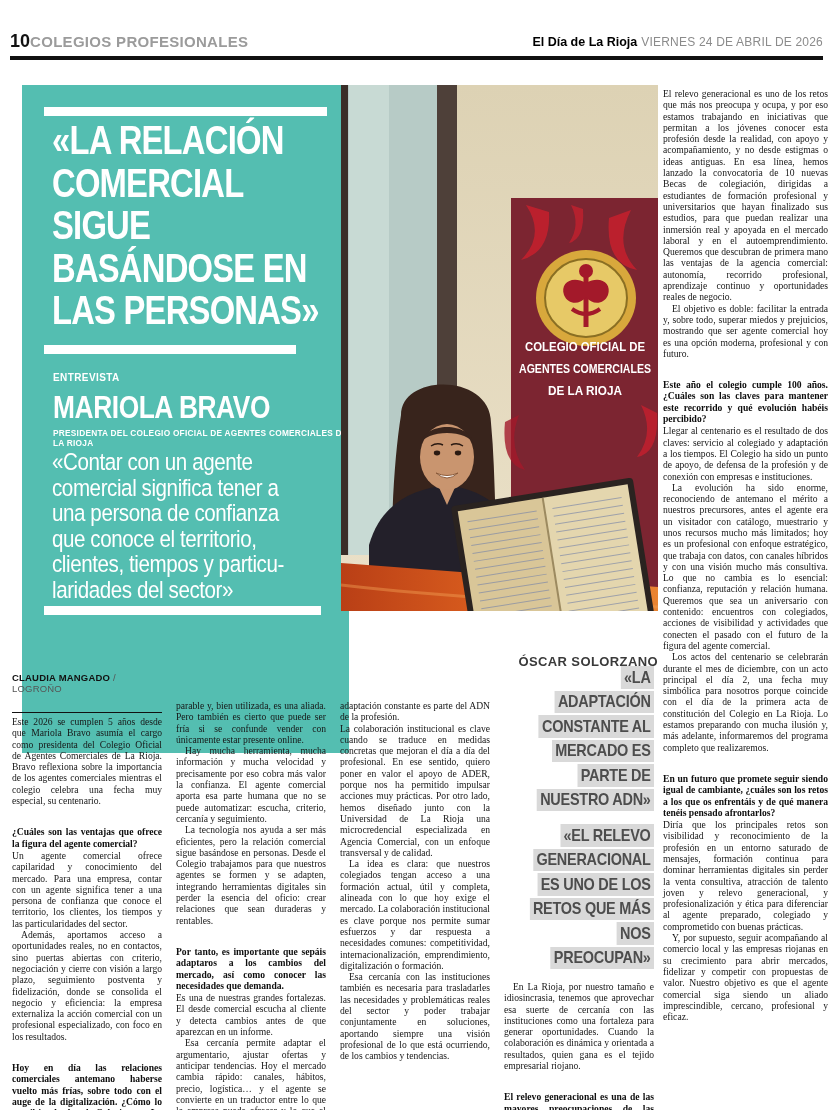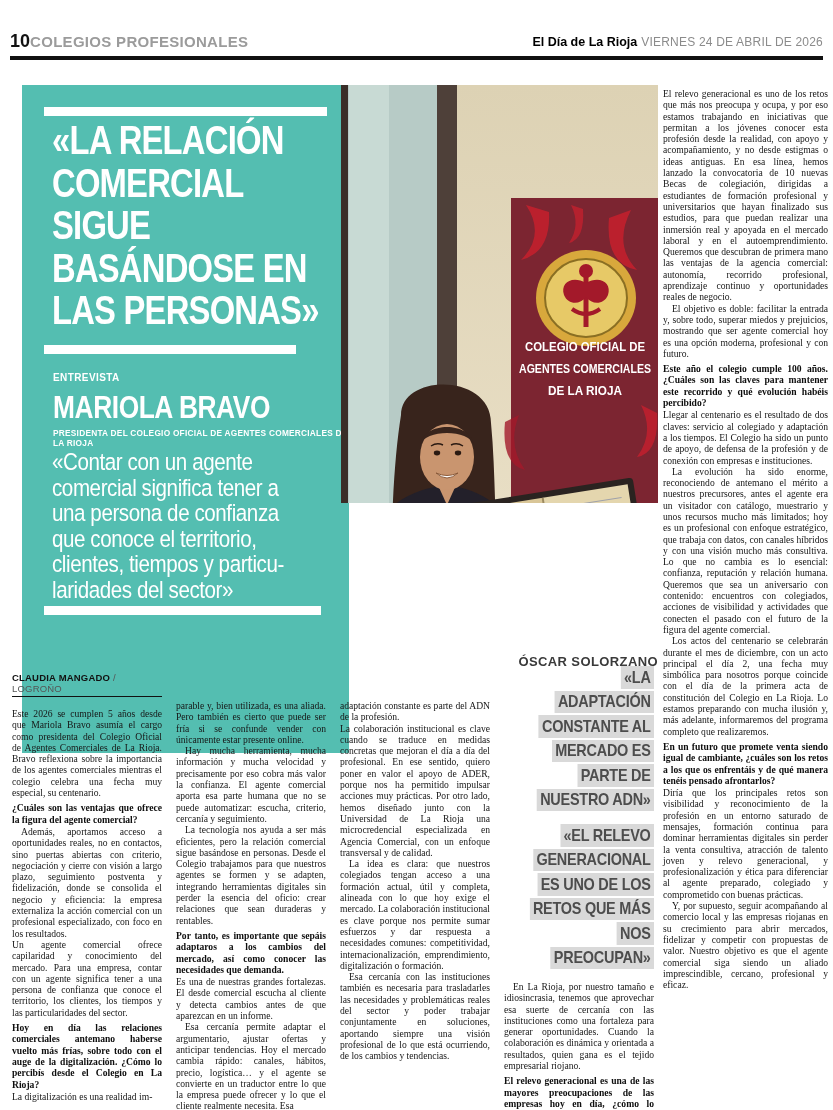--- a/index.html
+++ b/index.html
@@ -30,38 +30,38 @@
   .intname{position:absolute;left:31px;top:305px;width:340px;
     font-family:"Liberation Sans",sans-serif;font-weight:bold;font-size:31px;color:#fff;
     letter-spacing:-.5px;transform:scaleX(.85);transform-origin:0 0;}
   .introle{position:absolute;left:31px;top:343px;width:300px;
     font-family:"Liberation Sans",sans-serif;font-weight:bold;font-size:8.3px;color:#fff;letter-spacing:.25px;}
   .subquote{position:absolute;left:30px;top:364px;width:365px;
     font-family:"Liberation Sans",sans-serif;font-size:24.5px;line-height:25.5px;color:#fff;
     letter-spacing:-.5px;transform:scaleX(.84);transform-origin:0 0;}
 
   
-  .photo{position:absolute;left:341px;top:85px;width:317px;height:418px;overflow:hidden;background:#a3a3a3;}
+  .photo{position:absolute;left:341px;top:85px;width:317px;height:526px;overflow:hidden;background:#a3a3a3;}
   .credit{position:absolute;left:341px;top:654px;width:317px;text-align:right;
     font-family:"Liberation Sans",sans-serif;font-weight:bold;font-size:13px;color:#3a3a3a;letter-spacing:.4px;}
   .banner-text{fill:#fff;font-family:"Liberation Sans",sans-serif;font-weight:bold;}
 
   
   .col{position:absolute;width:150px;}
   #col1{left:12px;top:672px;}
   #col2{left:176px;top:700px;}
   #col3{left:340px;top:700px;}
   #col4{left:504px;top:666px;}
   #col5{left:663px;top:88px;width:165px;}
   .byline{font-family:"Liberation Sans",sans-serif;font-size:9.5px;font-weight:bold;color:#111;
-    letter-spacing:.2px;padding-bottom:2px;border-bottom:1.5px solid #111;margin-bottom:11px;}
+    letter-spacing:.2px;padding-bottom:18px;border-bottom:1.5px solid #111;margin-bottom:3px;}
   .byline .place{color:#555;font-weight:normal;}
   .bp{font-size:9.6px;line-height:11.3px;text-align:justify;margin:0;color:#161616;}
   .bp.ind{text-indent:9px;}
-  .bp.q{font-family:"Liberation Serif",serif;font-weight:bold;margin-top:4px;margin-bottom:1px;color:#0e0e0e;}
+  .bp.q{font-family:"Liberation Serif",serif;font-weight:bold;margin-top:20px;margin-bottom:1px;color:#0e0e0e;}
 
   
   .pq{width:176px;margin-left:-26px;text-align:right;transform:scaleX(.85);transform-origin:100% 0;}
   .pq .pql{margin:0 0 2px 0;}
   .pq .pql span{display:inline-block;background:#d9d9d9;color:#4d4d4d;
     font-family:"Liberation Sans",sans-serif;font-weight:bold;font-size:17px;letter-spacing:-.3px;
     padding:1.5px 4px 1px 4px;}
   .pq2{margin-top:13px;}
   .pq-spacer{height:10px;}
 </style>
@@ -171,22 +171,22 @@
       </g>
     </g>
   </svg>
 </div>
 <div class="credit">ÓSCAR SOLORZANO</div>
 
 <div class="col" id="col1">
   <div class="byline"><span>CLAUDIA MANGADO</span><span class="place"> / LOGROÑO</span></div>
   <p class="bp">Este 2026 se cumplen 5 años desde que Mariola Bravo asumía el cargo como presidenta del Colegio Oficial de Agentes Comerciales de La Rioja. Bravo reflexiona sobre la importancia de los agentes comerciales mientras el colegio celebra una fecha muy especial, su centenario.</p>
   <p class="bp q">¿Cuáles son las ventajas que ofrece la figura del agente comercial?</p>
+  <p class="bp">Un agente comercial ofrece capilaridad y conocimiento del mercado. Para una empresa, contar con un agente significa tener a una persona de confianza que conoce el territorio, los clientes, los tiempos y las particularidades del sector.</p>
   <p class="bp ind">Además, aportamos acceso a oportunidades reales, no en contactos, sino puertas abiertas con criterio, negociación y cierre con visión a largo plazo, seguimiento postventa y fidelización, donde se consolida el negocio y eficiencia: la empresa externaliza la acción comercial con un profesional especializado, con foco en los resultados.</p>
-  <p class="bp">Un agente comercial ofrece capilaridad y conocimiento del mercado. Para una empresa, contar con un agente significa tener a una persona de confianza que conoce el territorio, los clientes, los tiempos y las particularidades del sector.</p>
   <p class="bp q">Hoy en día las relaciones comerciales antemano haberse vuelto más frías, sobre todo con el auge de la digitalización. ¿Cómo lo percibís desde el Colegio en La Rioja?</p>
   <p class="bp">La digitalización es una realidad im-</p>
 </div>
 
 <div class="col" id="col2">
   <p class="bp">parable y, bien utilizada, es una aliada. Pero también es cierto que puede ser fría si se confunde vender con únicamente estar presente online.</p>
   <p class="bp ind">Hay mucha herramienta, mucha información y mucha velocidad y precisamente por eso cobra más valor la confianza. El agente comercial aporta esa parte humana que no se puede automatizar: escucha, criterio, cercanía y seguimiento.</p>
   <p class="bp ind">La tecnología nos ayuda a ser más eficientes, pero la relación comercial sigue basándose en personas. Desde el Colegio trabajamos para que nuestros agentes se formen y se adapten, integrando herramientas digitales sin perder la esencia del oficio: crear relaciones que sean duraderas y rentables.</p>
   <p class="bp q">Por tanto, es importante que sepáis adaptaros a los cambios del mercado, así como conocer las necesidades que demanda.</p>
   <p class="bp">Es una de nuestras grandes fortalezas. El desde comercial escucha al cliente y detecta cambios antes de que aparezcan en un informe.</p>
@@ -222,16 +222,16 @@
   <p class="bp q">El relevo generacional es una de las mayores preocupaciones de las empresas hoy en día, ¿cómo lo impulsáis desde el colegio este reto?</p>
 </div>
 
 <div class="col" id="col5">
   <p class="bp">El relevo generacional es uno de los retos que más nos preocupa y ocupa, y por eso estamos trabajando en iniciativas que permitan a los jóvenes conocer esta profesión desde la realidad, con apoyo y acompañamiento, y no desde estigmas o ideas antiguas. En esa línea, hemos lanzado la convocatoria de 10 nuevas Becas de colegiación, dirigidas a estudiantes de formación profesional y universitarios que hayan finalizado sus estudios, para que puedan realizar una inmersión real y apoyada en el mercado laboral y en el autoemprendimiento. Queremos que descubran de primera mano las ventajas de la agencia comercial: autonomía, recorrido profesional, aprendizaje continuo y oportunidades reales de negocio.</p>
   <p class="bp ind">El objetivo es doble: facilitar la entrada y, sobre todo, superar miedos y prejuicios, mostrando que ser agente comercial hoy es una opción moderna, profesional y con futuro.</p>
   <p class="bp q">Este año el colegio cumple 100 años. ¿Cuáles son las claves para mantener este recorrido y qué evolución habéis percibido?</p>
   <p class="bp">Llegar al centenario es el resultado de dos claves: servicio al colegiado y adaptación a los tiempos. El Colegio ha sido un punto de apoyo, de defensa de la profesión y de conexión con empresas e instituciones.</p>
   <p class="bp ind">La evolución ha sido enorme, reconociendo de antemano el mérito a nuestros precursores, antes el agente era un visitador con catálogo, muestrario y unos recursos mucho más limitados; hoy es un profesional con enfoque estratégico, que trabaja con datos, con canales híbridos y con una visión mucho más consultiva. Lo que no cambia es lo esencial: confianza, reputación y relación humana. Queremos que sea un aniversario con contenido: encuentros con colegiados, acciones de visibilidad y actividades que conecten el pasado con el futuro de la figura del agente comercial.</p>
   <p class="bp ind">Los actos del centenario se celebrarán durante el mes de diciembre, con un acto principal el día 2, una fecha muy simbólica para nosotros porque coincide con el día de la primera acta de constitución del Colegio en La Rioja. Lo estamos preparando con mucha ilusión y, más adelante, informaremos del programa completo que realizaremos.</p>
-  <p class="bp q">En un futuro que promete venta siendo igual de cambiante, ¿cuáles son los retos a los que os enfrentáis y de qué manera tenéis pensado afrontarlos?</p>
+  <p class="bp q">En un futuro que promete seguir siendo igual de cambiante, ¿cuáles son los retos a los que os enfrentáis y de qué manera tenéis pensado afrontarlos?</p>
   <p class="bp">Diría que los principales retos son visibilidad y reconocimiento de la profesión en un entorno saturado de mensajes, formación continua para dominar herramientas digitales sin perder la venta consultiva, atracción de talento joven y relevo generacional, y profesionalización y ética para diferenciar al agente preparado, colegiado y comprometido con buenas prácticas.</p>
   <p class="bp ind">Y, por supuesto, seguir acompañando al comercio local y las empresas riojanas en su crecimiento para abrir mercados, fidelizar y competir con propuestas de valor.  Nuestro objetivo es que el agente comercial siga siendo un aliado imprescindible, cercano, profesional y eficaz.</p>
 </div>
 
 </body></html>

